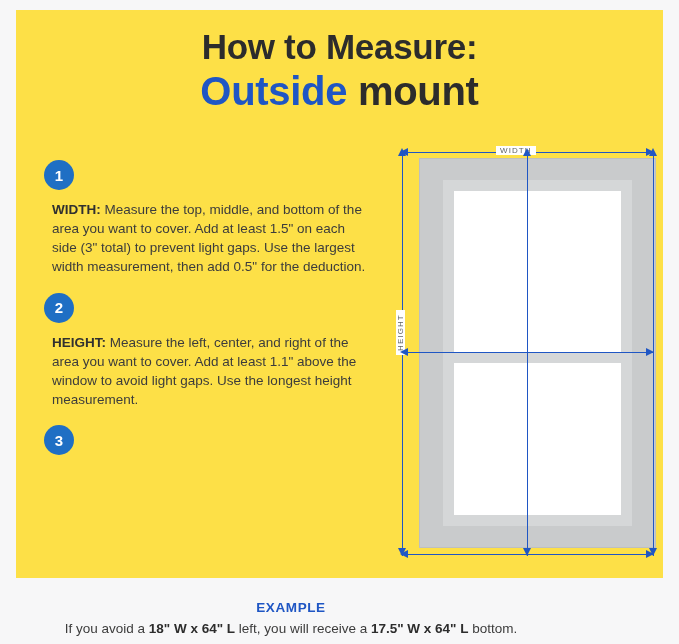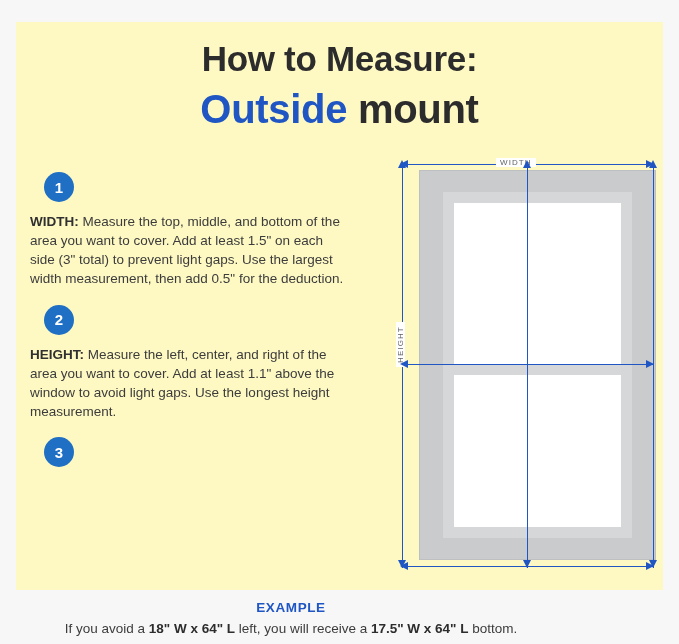--- a/index.html
+++ b/index.html
@@ -16,43 +16,43 @@
     position: relative;
   }
   .page {
     position: absolute;
     inset: 0;
     background: #f7f7f8;
   }
   .inner-card {
     position: absolute;
     left: 16px;
-    top: 22px;
+    top: 10px;
     width: 647px;
     height: 568px;
-    background: #fef9c3;
+    background: #fde047;
   }
 
   
   .title-block {
     position: absolute;
     left: 0;
     top: 18px;
     width: 647px;
     text-align: center;
   }
   .title-line1 {
     font-size: 35px;
     font-weight: bold;
     color: #2c2c2c;
     letter-spacing: -0.3px;
     line-height: 1.1;
   }
   .title-line2 {
-    margin-top: 8px;
+    margin-top: 2px;
     font-size: 40px;
     font-weight: bold;
     color: #2c2c2c;
     letter-spacing: -0.3px;
     line-height: 1.1;
   }
   .title-accent {
     color: #1f56c4;
   }
 
@@ -75,20 +75,21 @@
     color: #ffffff;
     font-size: 15px;
     font-weight: bold;
     display: flex;
     align-items: center;
     justify-content: center;
     margin-left: 14px;
   }
   .step-text {
     margin-top: 10px;
+    margin-left: 22px;
     font-size: 13.5px;
     line-height: 1.42;
     color: #3c3c3c;
     max-width: 318px;
   }
   .step-text b {
     font-weight: bold;
     color: #303030;
   }
   .step2 { margin-top: 16px; }

